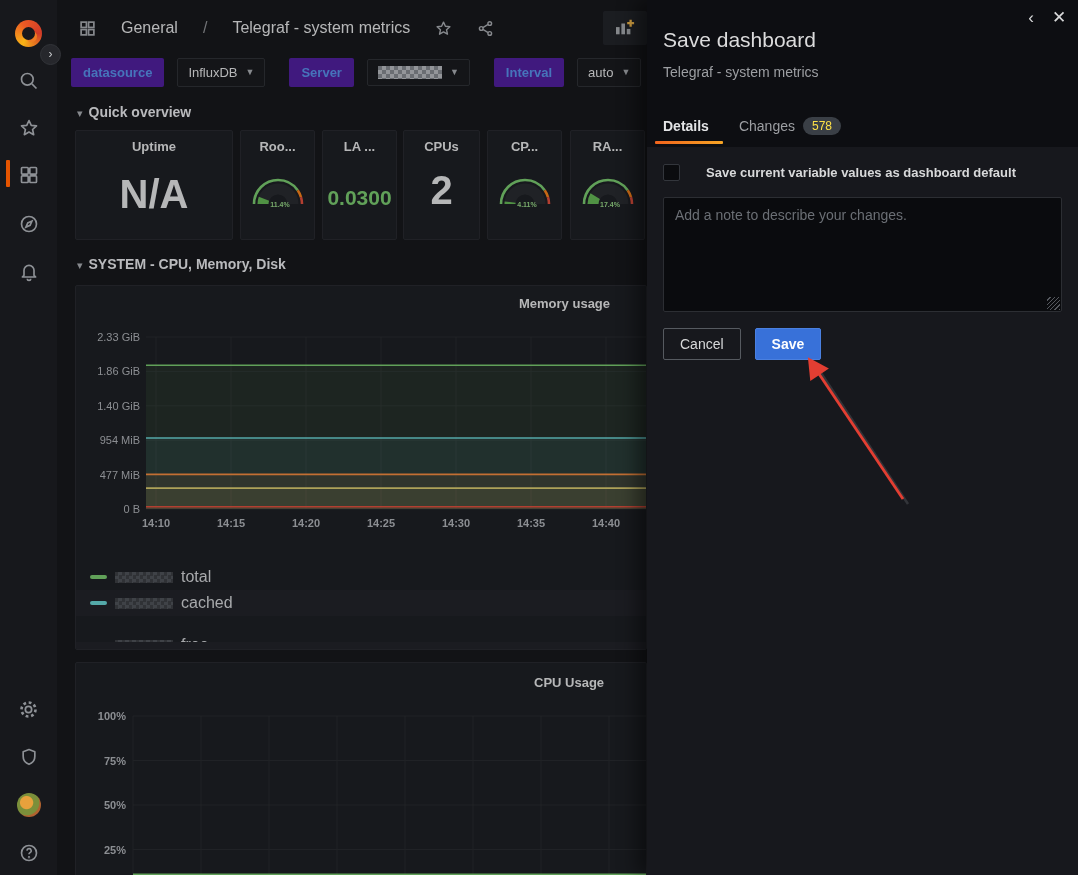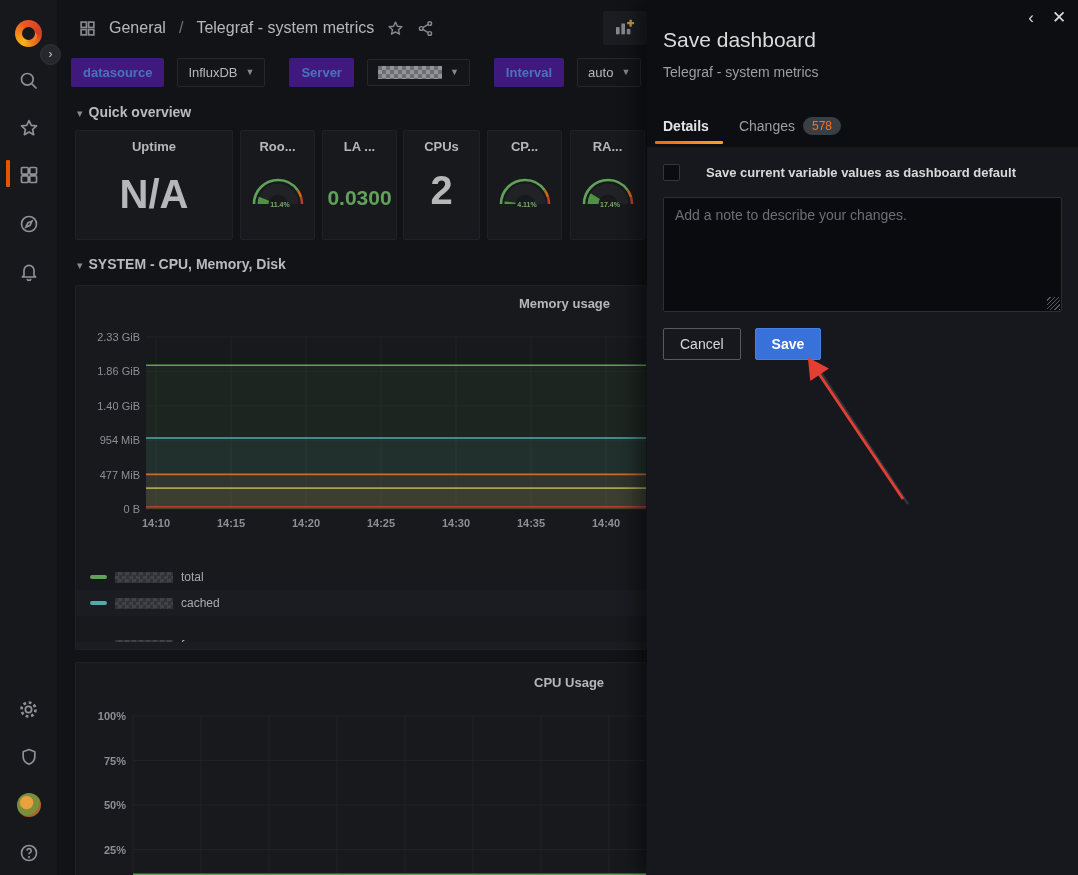--- a/index.html
+++ b/index.html
@@ -25,21 +25,21 @@
     text-align:center; z-index:4; }
   .avatar-img { width:24px; height:24px; border-radius:50%;
     background:radial-gradient(circle at 40% 40%, #e8a13c 0 30%, #7b8f3a 35% 60%, #b0622f 65%); }
 
   
   .dash { position:absolute; left:57px; top:0; width:590px; height:875px; overflow:hidden; }
   .dash-inner { position:absolute; inset:0; filter:blur(.55px); }
   .dash::after { content:""; position:absolute; inset:0; background:rgba(6,7,9,.16); pointer-events:none; }
 
   .topnav { position:absolute; left:0; top:0; width:590px; height:56px; display:flex; align-items:center; }
-  .crumb { display:flex; align-items:center; gap:13px; margin-left:22px; color:#d8d9da; font-size:16px; }
+  .crumb { display:flex; align-items:center; gap:25px; margin-left:22px; color:#d8d9da; font-size:16px; }
   .crumb .sep { color:#86888c; }
   .nav-ico { color:#9fa2a7; display:flex; align-items:center; }
   .addpanel-btn { position:absolute; right:0px; top:11px; width:44px; height:34px; background:#202227;
     border-radius:2px; display:flex; align-items:center; justify-content:center; }
 
   .submenu { position:absolute; left:14px; top:56px; display:flex; align-items:center; gap:24px; height:32px; }
   .vargroup { display:flex; align-items:center; gap:13px; }
   .varlabel { background:#4c1d95; color:#538ade; font-size:13px; font-weight:bold;
     padding:7px 12px; border-radius:2px; white-space:nowrap; }
   .vardrop { border:1px solid #2c2e33; border-radius:2px; color:#d8d9da; font-size:13px;
@@ -57,41 +57,41 @@
   .qo-big { color:#d8d9da; font-size:40px; font-weight:bold; text-align:center; margin-top:18px;
     font-family:"Liberation Sans","DejaVu Sans",sans-serif; }
   .qo-green { color:#73bf69; font-size:21px; font-weight:bold; text-align:center; margin-top:32px; }
   .gauge-wrap { display:flex; justify-content:center; margin-top:14px; }
 
   .chart-title { position:absolute; color:#d8d9da; font-size:13px; font-weight:bold; }
   svg text.tick { fill:#a5a8ad; font-size:11px; font-family:"Liberation Sans","DejaVu Sans",sans-serif; }
   svg line.grid { stroke:#26282d; stroke-width:1; }
 
   .legend-row { position:absolute; left:0; width:570px; height:26px; display:flex; align-items:center;
-    gap:8px; padding-left:14px; font-size:12px; color:#c7c9cc; }
+    gap:8px; padding-left:14px; font-size:16px; color:#c7c9cc; }
   .legend-row.alt { background:#1f2127; }
   .legend-dash { width:17px; height:4px; border-radius:2px; }
   .legend-redact { width:58px; height:11px; filter:blur(.7px);
     background:repeating-conic-gradient(#4b4e54 0% 25%, #383b40 0% 50%) 0 0/7px 7px; }
   .legend-sliver { position:absolute; left:0; width:570px; height:8px; background:#1f2127; }
 
   
   .drawer { position:absolute; left:647px; top:0; width:431px; height:875px; background:#17181d;
     box-shadow:-10px 0 18px rgba(0,0,0,.45); z-index:5; }
   .drawer-head { position:absolute; left:0; top:0; width:431px; height:147px; background:#0d0e12; }
   .drawer-title { position:absolute; left:16px; top:28px; color:#dbdbdc; font-size:21px; font-weight:500; }
   .drawer-sub { position:absolute; left:16px; top:64px; color:#9d9fa3; font-size:14px; }
   .d-close { position:absolute; top:7px; color:#d8d9da; font-size:17px; width:22px; height:22px;
     text-align:center; line-height:22px; }
   .tabs { position:absolute; left:16px; top:117px; display:flex; align-items:center; gap:30px; }
   .tab { font-size:14px; color:#9d9fa3; padding-bottom:10px; position:relative; display:flex; align-items:center; gap:8px; }
   .tab.active { color:#e3e4e6; font-weight:bold; }
   .tab.active::after { content:""; position:absolute; left:-8px; right:-14px; bottom:0; height:3px;
     background:linear-gradient(to right,#f2641c,#f7a525); border-radius:1px; }
-  .tab-badge { background:#3a3f46; color:#f97316; font-size:12px; padding:2px 9px; border-radius:10px; }
+  .tab-badge { background:#3a3f46; color:#fde047; font-size:12px; padding:2px 9px; border-radius:10px; }
   .cb-row { position:absolute; left:16px; top:164px; display:flex; align-items:center; gap:26px; }
   .cb-box { width:17px; height:17px; background:#0b0c0f; border:1px solid #33363c; border-radius:2px; }
   .cb-label { color:#d8d9da; font-size:13px; font-weight:bold; }
   .note-wrap { position:absolute; left:16px; top:197px; width:399px; height:115px; }
   .note { width:100%; height:100%; resize:none; background:#0a0b0e; border:1px solid #2c2e33;
     border-radius:2px; color:#d8d9da; font-size:14px; padding:9px 11px;
     font-family:"Liberation Sans","DejaVu Sans",sans-serif; outline:none; }
   .note::placeholder { color:#6b6f75; }
   .note-wrap::after { content:""; position:absolute; right:2px; bottom:2px; width:13px; height:13px;
     background:repeating-linear-gradient(135deg, transparent 0 2px, #55585e 2px 3px); pointer-events:none; }

